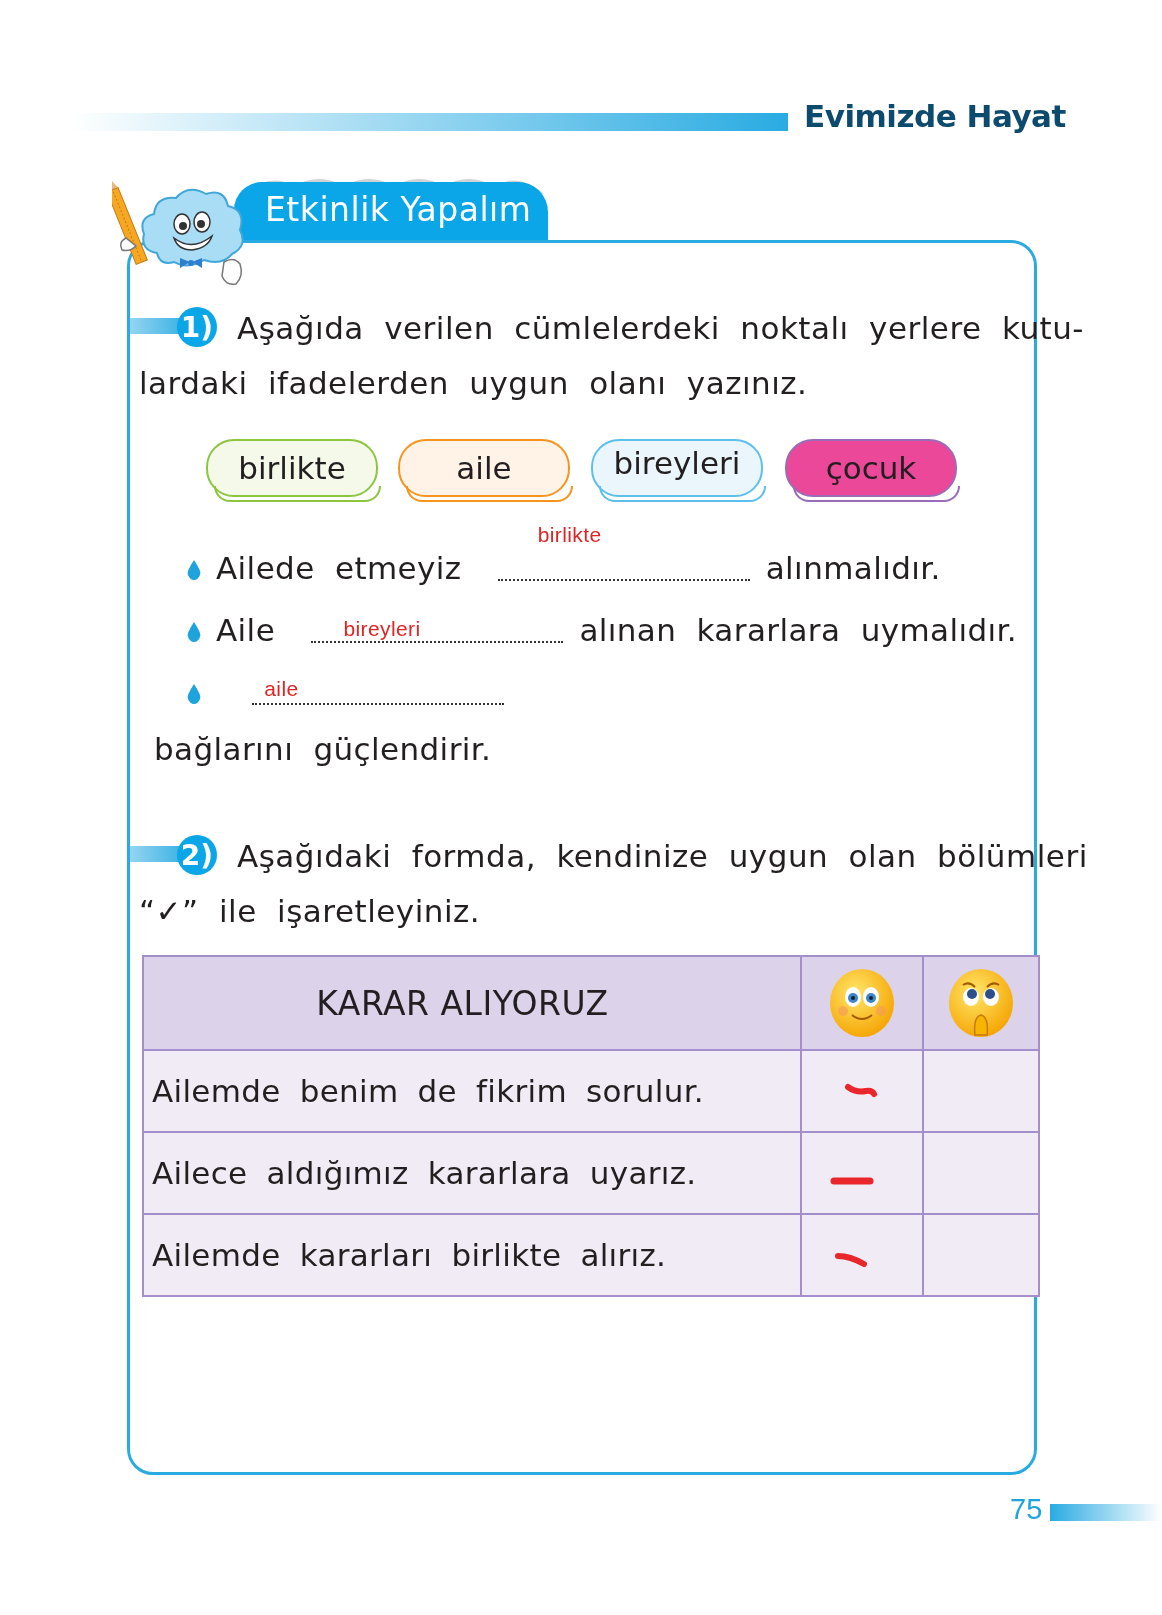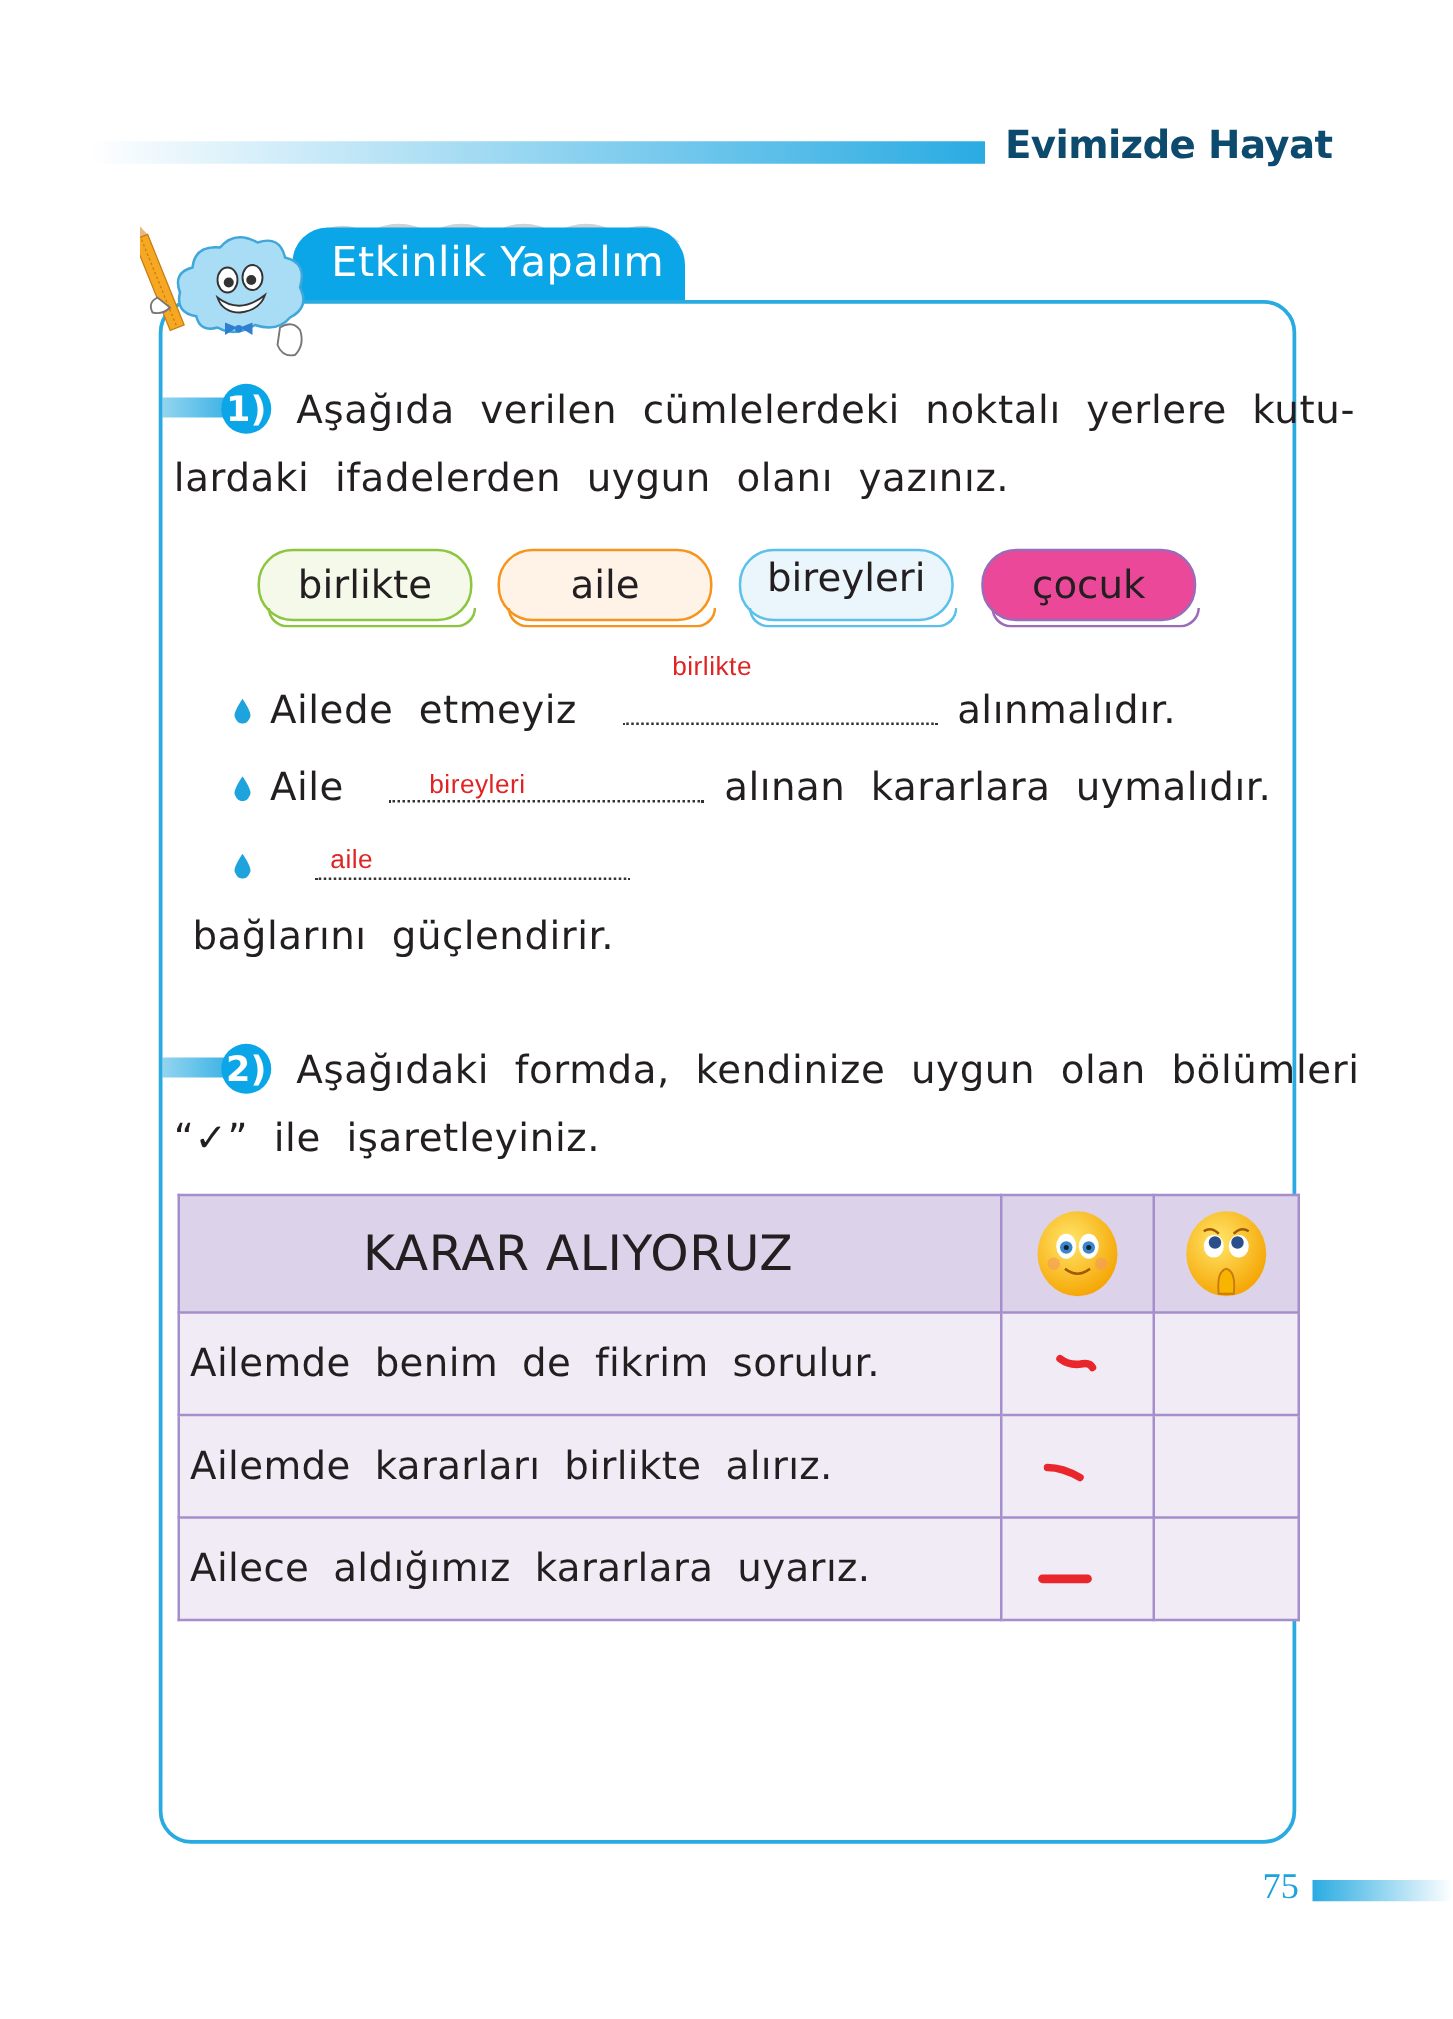--- a/index.html
+++ b/index.html
@@ -40,29 +40,29 @@
   .bullet-row { font-size:31px; word-spacing:10px; letter-spacing:0.4px; white-space:nowrap; }
   .drop { display:inline-block; width:16px; height:20px; margin-right:14px; vertical-align:-1px; }
   .dots { display:inline-block; border-bottom:2px dotted #333; height:26px; position:relative; vertical-align:-2px; }
   .answer { position:absolute; color:#e02424; font-family:"Liberation Sans", sans-serif; font-size:21px; }
 
   
   table.form { position:absolute; left:142px; top:955px; width:898px; border-collapse:collapse; }
   table.form td { border:2px solid #a48fcc; }
   .th-row td { background:#dcd2ea; height:90px; }
   .tr-row td { background:#f1ebf6; height:78px; }
-  .th-label { text-align:center; font-size:39px; letter-spacing:0.5px; padding-right:20px; }
+  .th-label { text-align:center; font-size:33px; letter-spacing:0.5px; padding-right:20px; }
   .row-label { font-size:31px; padding-left:8px; word-spacing:9px; letter-spacing:0.3px; white-space:nowrap; }
   .col-face { width:118px; text-align:center; }
   .col-sad { width:112px; text-align:center; }
   .emoji { width:72px; height:72px; display:inline-block; vertical-align:middle; }
   .mark { display:inline-block; vertical-align:middle; }
 
   
-  .page-num { left:1010px; top:1493px; font-family:Liberation Serif, serif; font-size:29px; color:#1fa3dc; }
+  .page-num { left:1010px; top:1493px; font-family:Liberation Sans, sans-serif; font-size:29px; color:#1fa3dc; }
   .foot-bar { left:1050px; top:1504px; width:112px; height:17px;
     background:linear-gradient(to right, #29abe2, rgba(41,171,226,0)); }
 </style>
 </head>
 <body>
 
 <div class="abs top-bar"></div>
 <div class="abs unit-title">Evimizde Hayat</div>
 
 <div class="abs card"></div>
@@ -184,30 +184,30 @@
     </td>
   </tr>
   <tr class="tr-row">
     <td class="row-label">Ailemde benim de fikrim sorulur.</td>
     <td class="col-face"><svg class="mark" width="40" height="20" viewBox="0 0 40 20">
             <path d="M6 6 Q14 12 24 10 Q30 9 32 13" stroke="#e8262b" stroke-width="6" stroke-linecap="round" fill="none"></path>
           </svg></td>
     <td class="col-sad"></td>
   </tr>
   <tr class="tr-row">
+    <td class="row-label">Ailece aldığımız kararlara uyarız.</td>
+    <td class="col-face"><svg class="mark" width="46" height="16" viewBox="0 0 46 16" style="margin-left:-18px;margin-top:16px;">
+            <path d="M4 8 L40 8" stroke="#e8262b" stroke-width="7" stroke-linecap="round" fill="none"></path>
+          </svg></td>
+    <td class="col-sad"></td>
+  </tr>
+  <tr class="tr-row">
     <td class="row-label">Ailemde kararları birlikte alırız.</td>
     <td class="col-face"><svg class="mark" width="40" height="24" viewBox="0 0 40 24" style="margin-left:-16px;margin-top:14px;">
             <path d="M4 6 Q16 6 30 14" stroke="#e8262b" stroke-width="6" stroke-linecap="round" fill="none"></path>
           </svg></td>
     <td class="col-sad"></td>
   </tr>
-  <tr class="tr-row">
-    <td class="row-label">Ailece aldığımız kararlara uyarız.</td>
-    <td class="col-face"><svg class="mark" width="46" height="16" viewBox="0 0 46 16" style="margin-left:-18px;margin-top:16px;">
-            <path d="M4 8 L40 8" stroke="#e8262b" stroke-width="7" stroke-linecap="round" fill="none"></path>
-          </svg></td>
-    <td class="col-sad"></td>
-  </tr>
 </tbody>
   </table>
 
 <div class="abs page-num">75</div>
 <div class="abs foot-bar"></div>
 
 </body></html>

